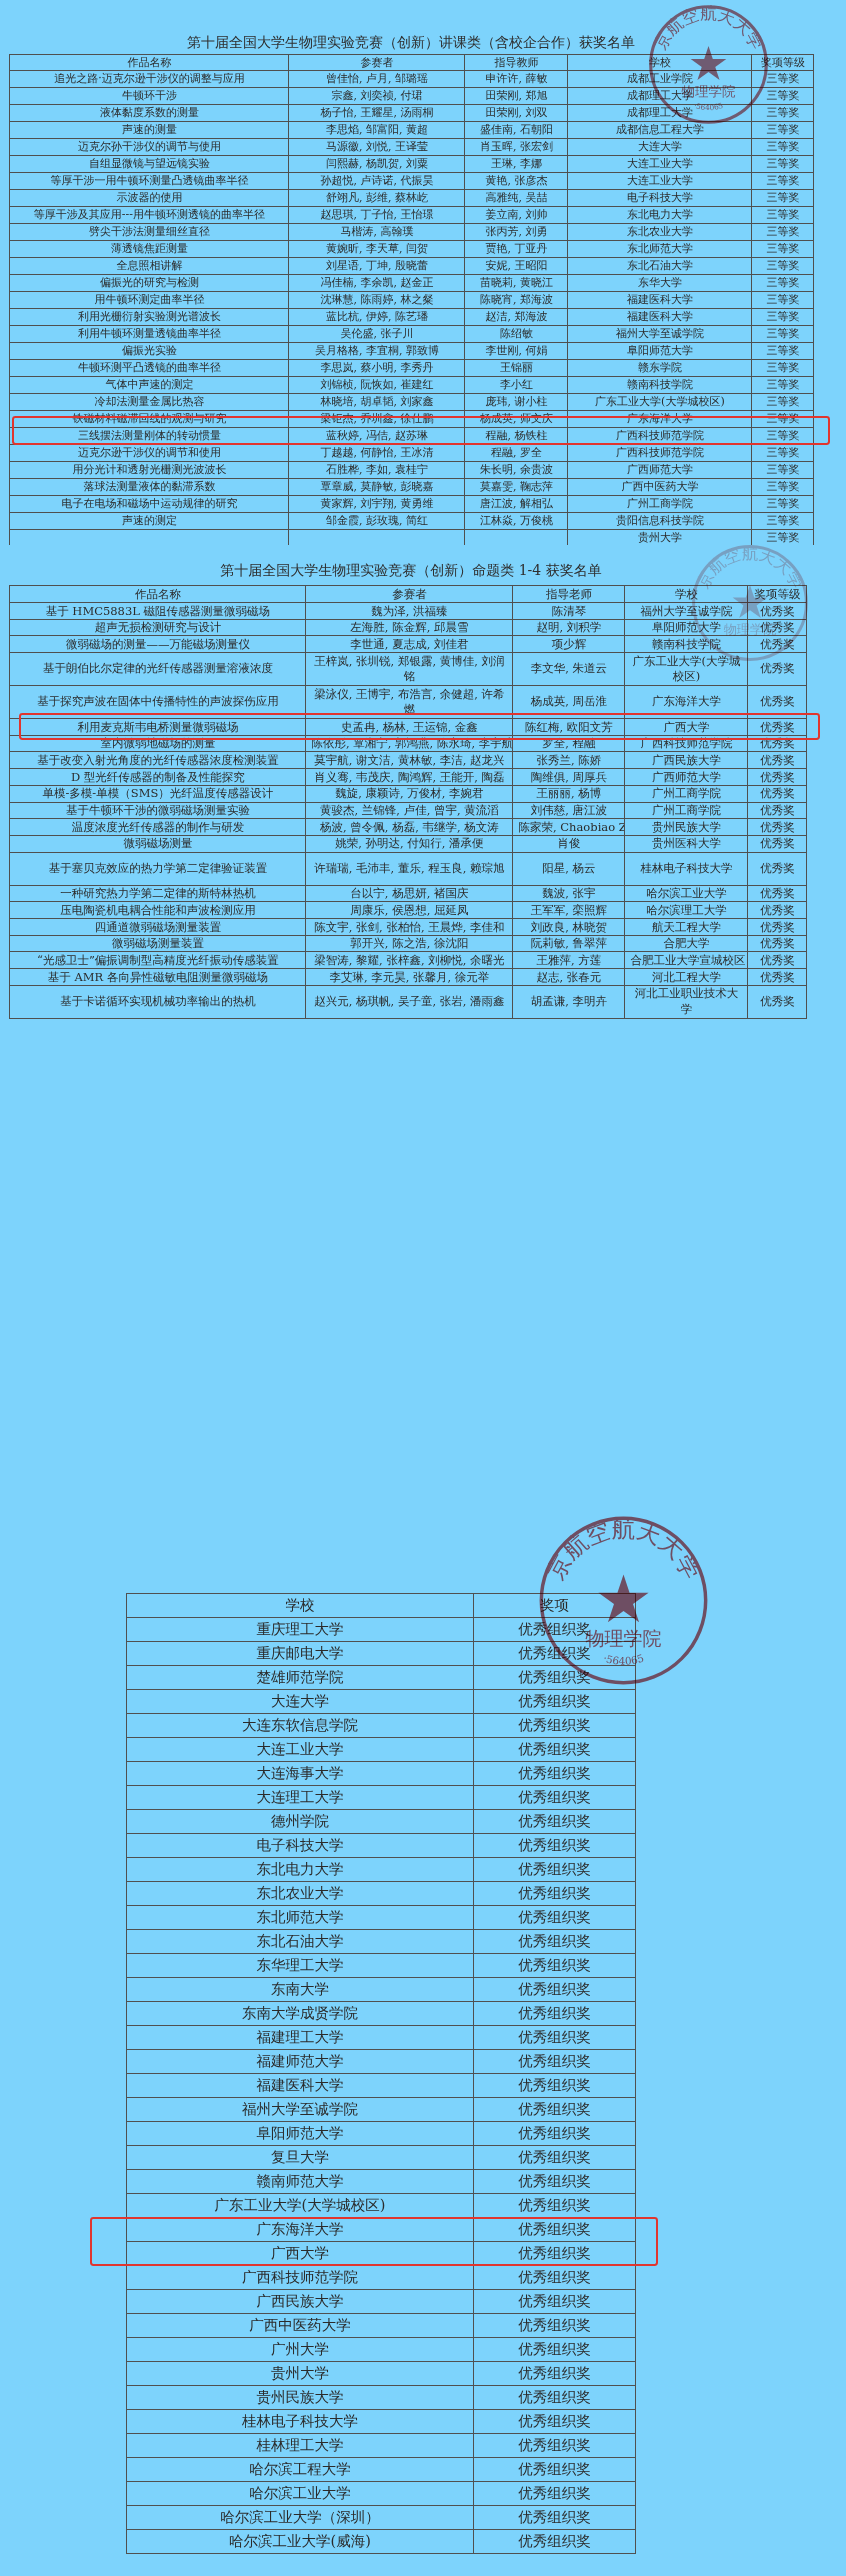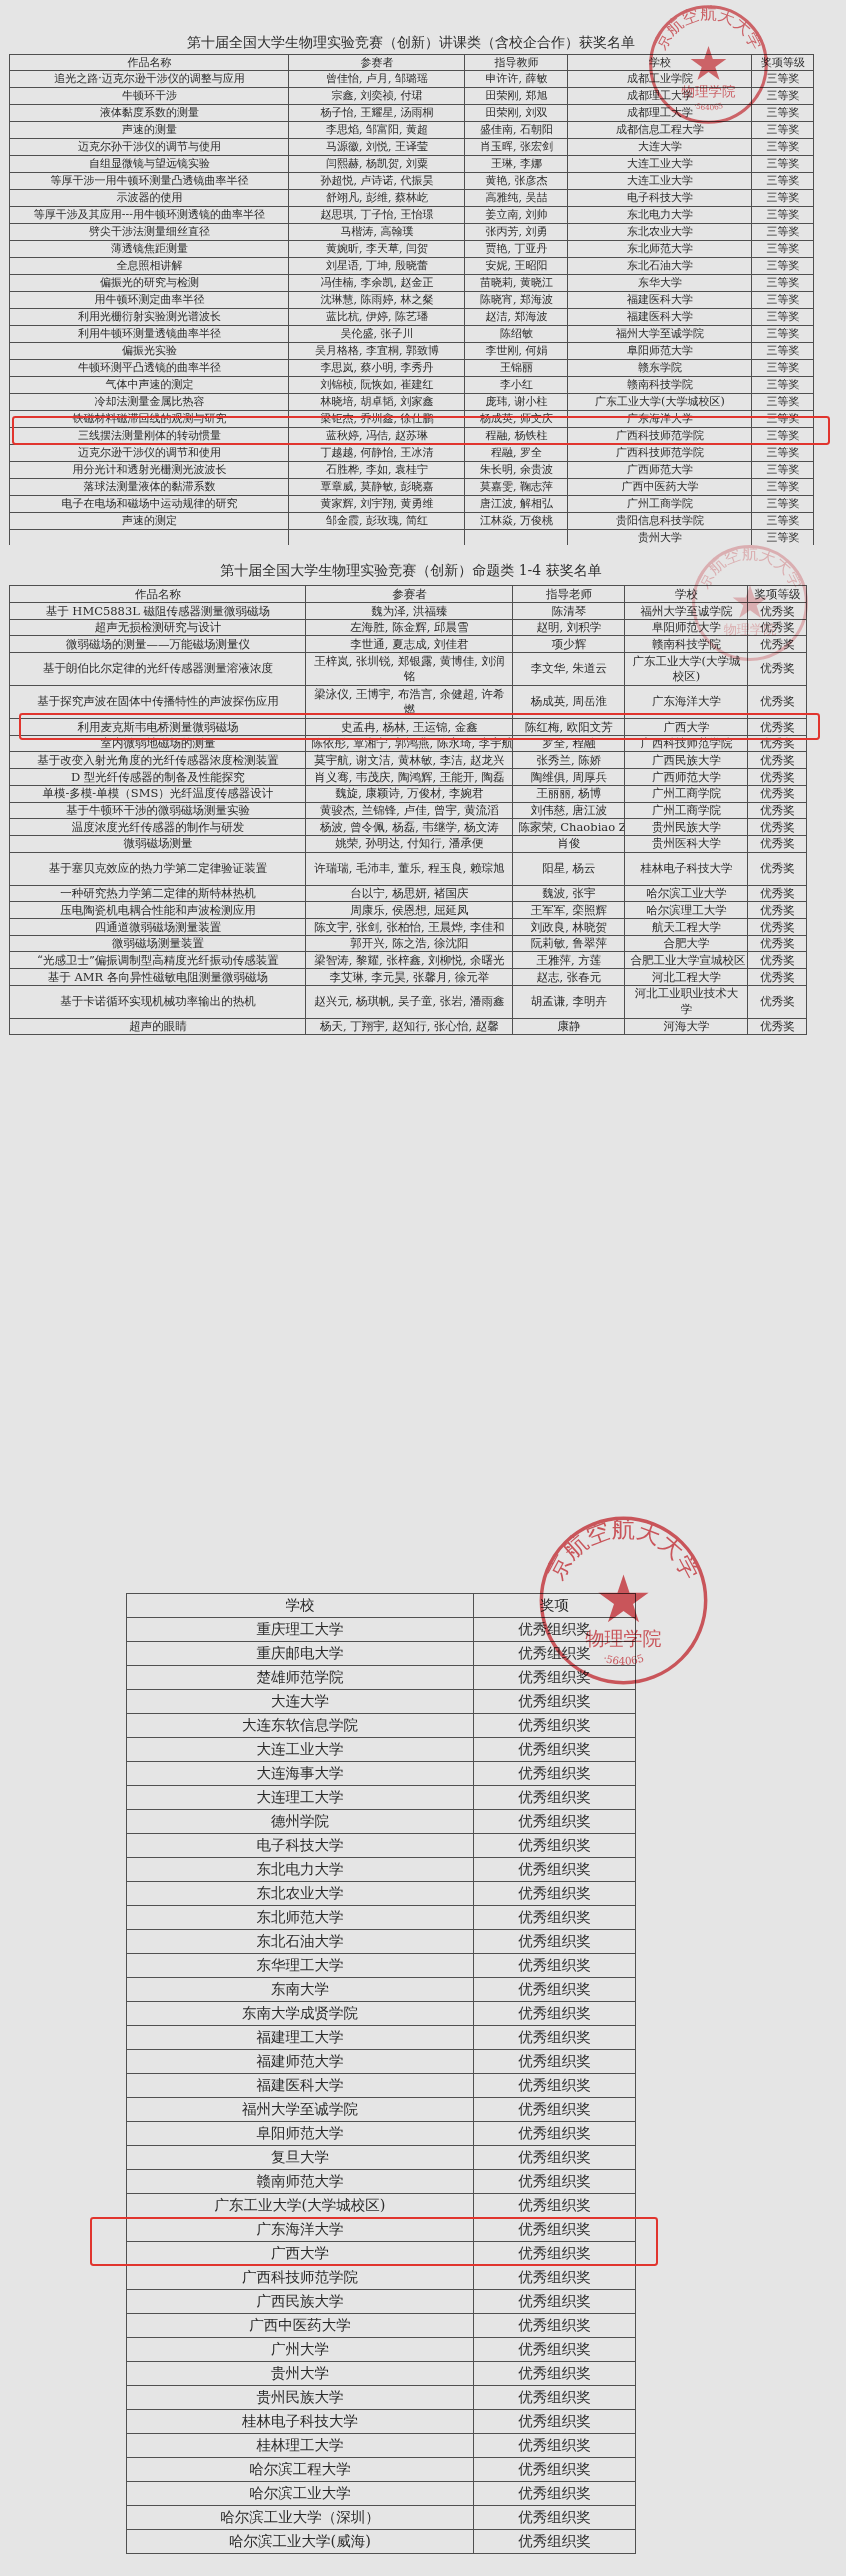--- a/index.html
+++ b/index.html
@@ -1,18 +1,18 @@
 <!DOCTYPE html>
 <html style="font-size:13.7px"><head>
 <meta charset="utf-8">
 <style>
   html, body { margin: 0; padding: 0; background: #ffffff; }
   .page {
     position: relative; width: 847px; height: 2576px; overflow: hidden;
-    background: #e5e5e5; color: #2b2b2b;
+    background: #7dd3fc; color: #2b2b2b;
     font-family: "DejaVu Serif", "Liberation Serif", serif;
   }
   .doc-title {
     position: absolute; left: 0; width: 822px; text-align: center;
     font-size: 14px; line-height: 17px; color: #2e2e2e; white-space: nowrap;
   }
   .tbl-wrap { position: absolute; overflow: hidden; }
   table { border-collapse: collapse; table-layout: fixed; padding-left: 34px; }
   th, td {
     border: 0.9px solid #4f4f4f; text-align: center; vertical-align: middle;
@@ -493,27 +493,20 @@
           </tr>
 
           <tr>
             <td>基于卡诺循环实现机械功率输出的热机</td>
             <td>赵兴元, 杨琪帆, 吴子童, 张岩, 潘雨鑫</td>
             <td>胡孟谦, 李明卉</td>
             <td>河北工业职业技术大学</td>
             <td>优秀奖</td>
           </tr>
 
-          <tr>
-            <td>超声的眼睛</td>
-            <td>杨天, 丁翔宇, 赵知行, 张心怡, 赵馨</td>
-            <td>康静</td>
-            <td>河海大学</td>
-            <td>优秀奖</td>
-          </tr>
         </tbody>
     </table>
   </div>
 
   <div class="tbl-wrap" style="left:126px; top:1593px; width:513px; height:974px;">
     <table class="t3" style="width:509px;">
       <colgroup>
           <col style="width:347px">
           <col style="width:162px">
         </colgroup>

